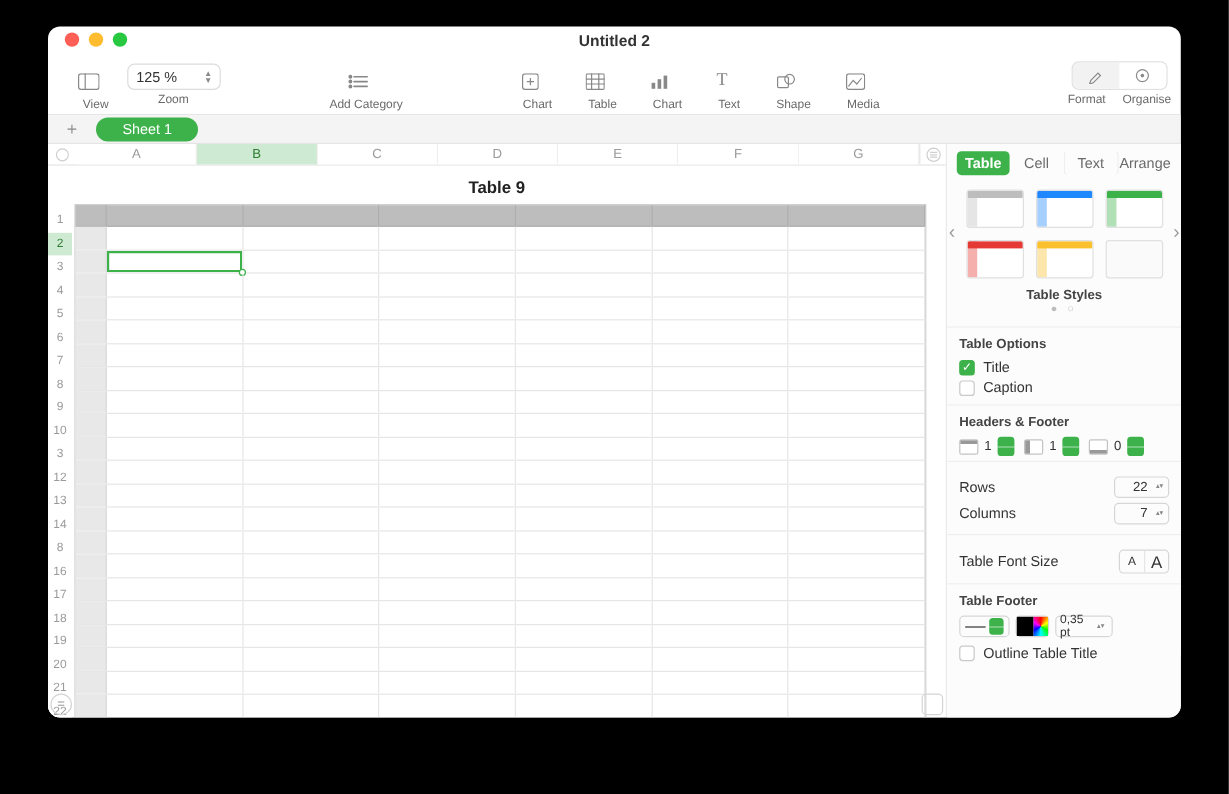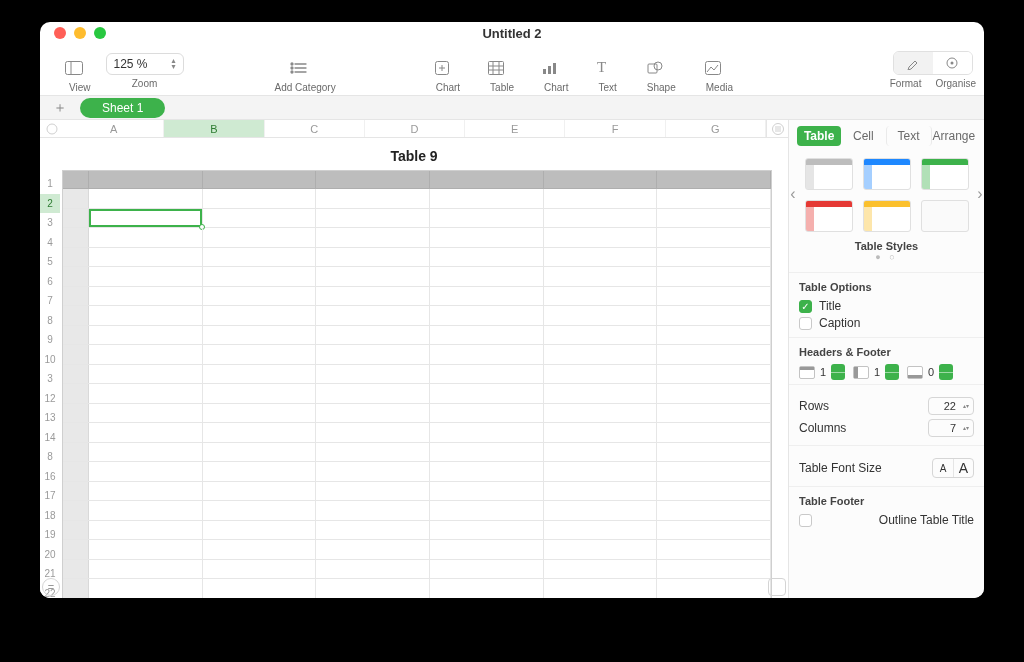--- a/index.html
+++ b/index.html
@@ -610,21 +610,35 @@
             <span>Table Font Size</span>
           <div class="fontsz">
             <div class="a sm">A</div>
             <div class="a lg">A</div>
           </div>
         </div>
       </div>
 
       <div class="section">
         <div class="sec-h">Table Footer</div>
-        <div class="check" style="margin-top:6px;justify-content:space-between;">
+        <div class="outline-row">
+          <div class="lsel">
+              <div class="line"></div>
+              <div class="stepg" style="width:12px;height:14px;"></div>
+            </div>
+          <div class="csel">
+              <div class="sw"></div>
+              <div class="wh"></div>
+            </div>
+          <div class="ptbox">
+              <span>0,35 pt</span>
+              <div class="step" style="margin-left:3px;">▴▾</div>
+            </div>
+        </div>
+        <div class="check" style="margin-top:6px;">
             <div class="cb"></div>
             <span>Outline Table Title</span>
           </div>
       </div>
 
     </div>
   </div>
 </div>
 
 </body></html>

